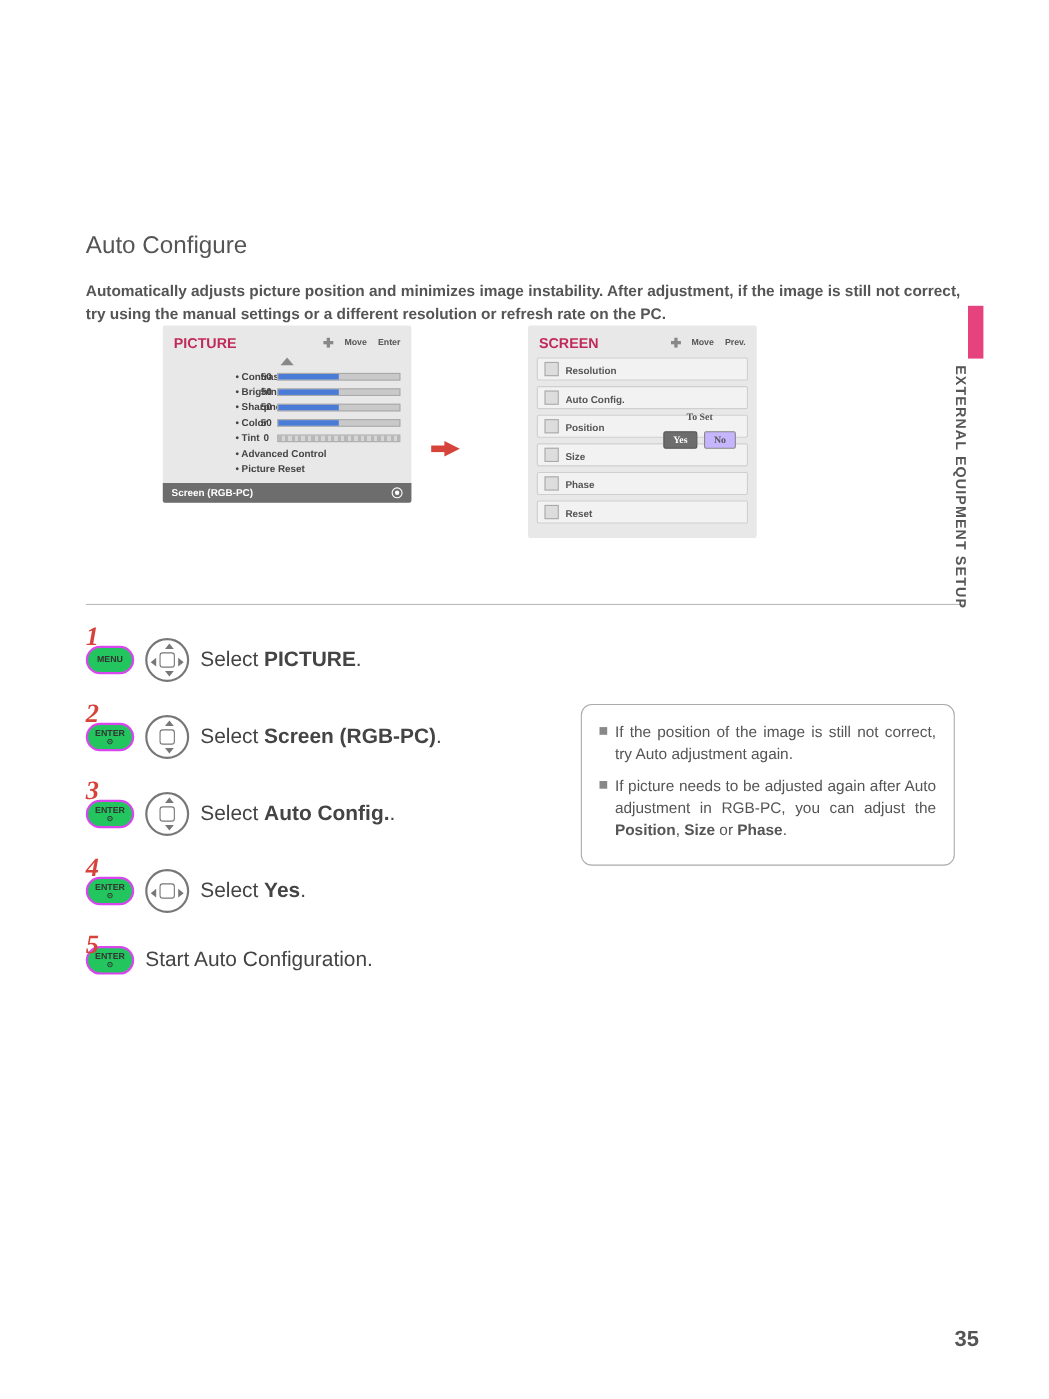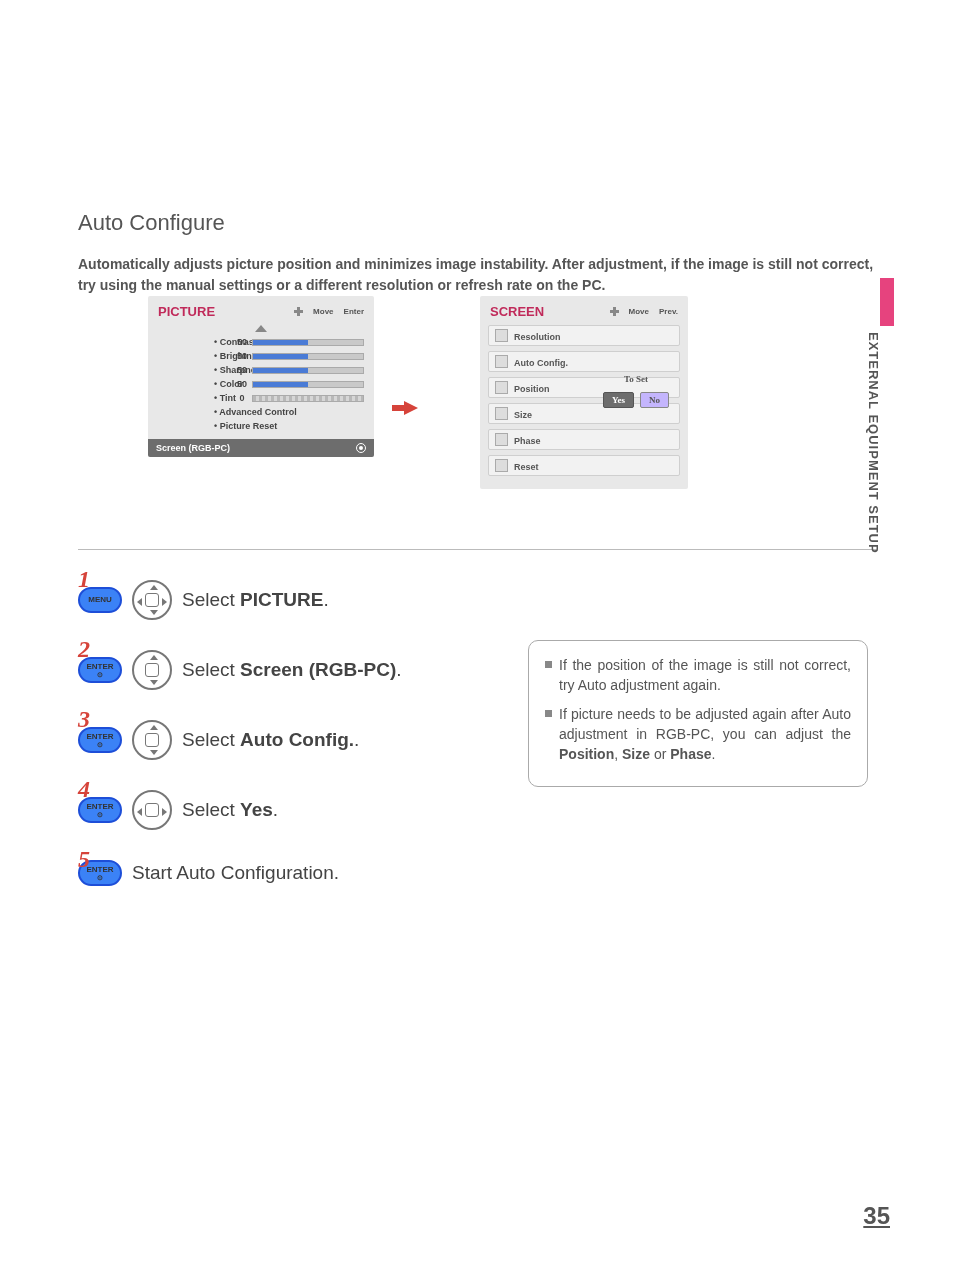--- a/index.html
+++ b/index.html
@@ -154,23 +154,23 @@
   hr.divider { border:none;border-top:1px solid #bbb;margin:20px 0 30px 0; }
 
   .steps { position:relative; }
   .step { display:flex;align-items:center;gap:10px;margin-bottom:30px;position:relative; }
   .step-num {
     position:absolute;left:0;top:-14px;
     font-size:24px;font-style:italic;font-weight:bold;color:#d6433a;
     font-family: Georgia, 'Times New Roman', serif;
   }
   .remote-btn {
-    width:44px;height:26px;border:2px solid #1d4ed8;border-radius:13px;
+    width:44px;height:26px;border:2px solid #d946ef;border-radius:13px;
     display:flex;align-items:center;justify-content:center;
-    font-size:8px;font-weight:bold;color:#333;background:#3b82f6;
+    font-size:8px;font-weight:bold;color:#333;background:#22c55e;
     flex-direction:column;line-height:1;
   }
   .remote-btn .sub{font-size:7px;}
   .dpad {
     width:40px;height:40px;border:2px solid #777;border-radius:50%;
     position:relative;background:#fff;flex-shrink:0;
   }
   .dpad .inner{
     position:absolute;left:11px;top:11px;width:14px;height:14px;
     border:1.5px solid #777;border-radius:3px;
@@ -185,21 +185,21 @@
 
   .tipbox {
     position:absolute;left:450px;top:60px;width:340px;
     border:1px solid #aaa;border-radius:10px;padding:14px 16px;
     font-size:14px;color:#555;
   }
   .tipbox ul{list-style:none;}
   .tipbox li{position:relative;padding-left:14px;margin-bottom:8px;text-align:justify;line-height:1.45;}
   .tipbox li::before{content:"";position:absolute;left:0;top:6px;width:7px;height:7px;background:#888;}
   .page-num{
-    position:absolute;right:64px;bottom:42px;font-size:24px;font-weight:bold;color:#555;text-decoration:underline;
+    position:absolute;right:64px;bottom:42px;font-size:20px;font-weight:bold;color:#555;
   }
 </style>
 </head>
 <body>
 
 <div class="side-tab">
   <div class="pink"></div>
   <div class="label">EXTERNAL EQUIPMENT SETUP</div>
 </div>
 

